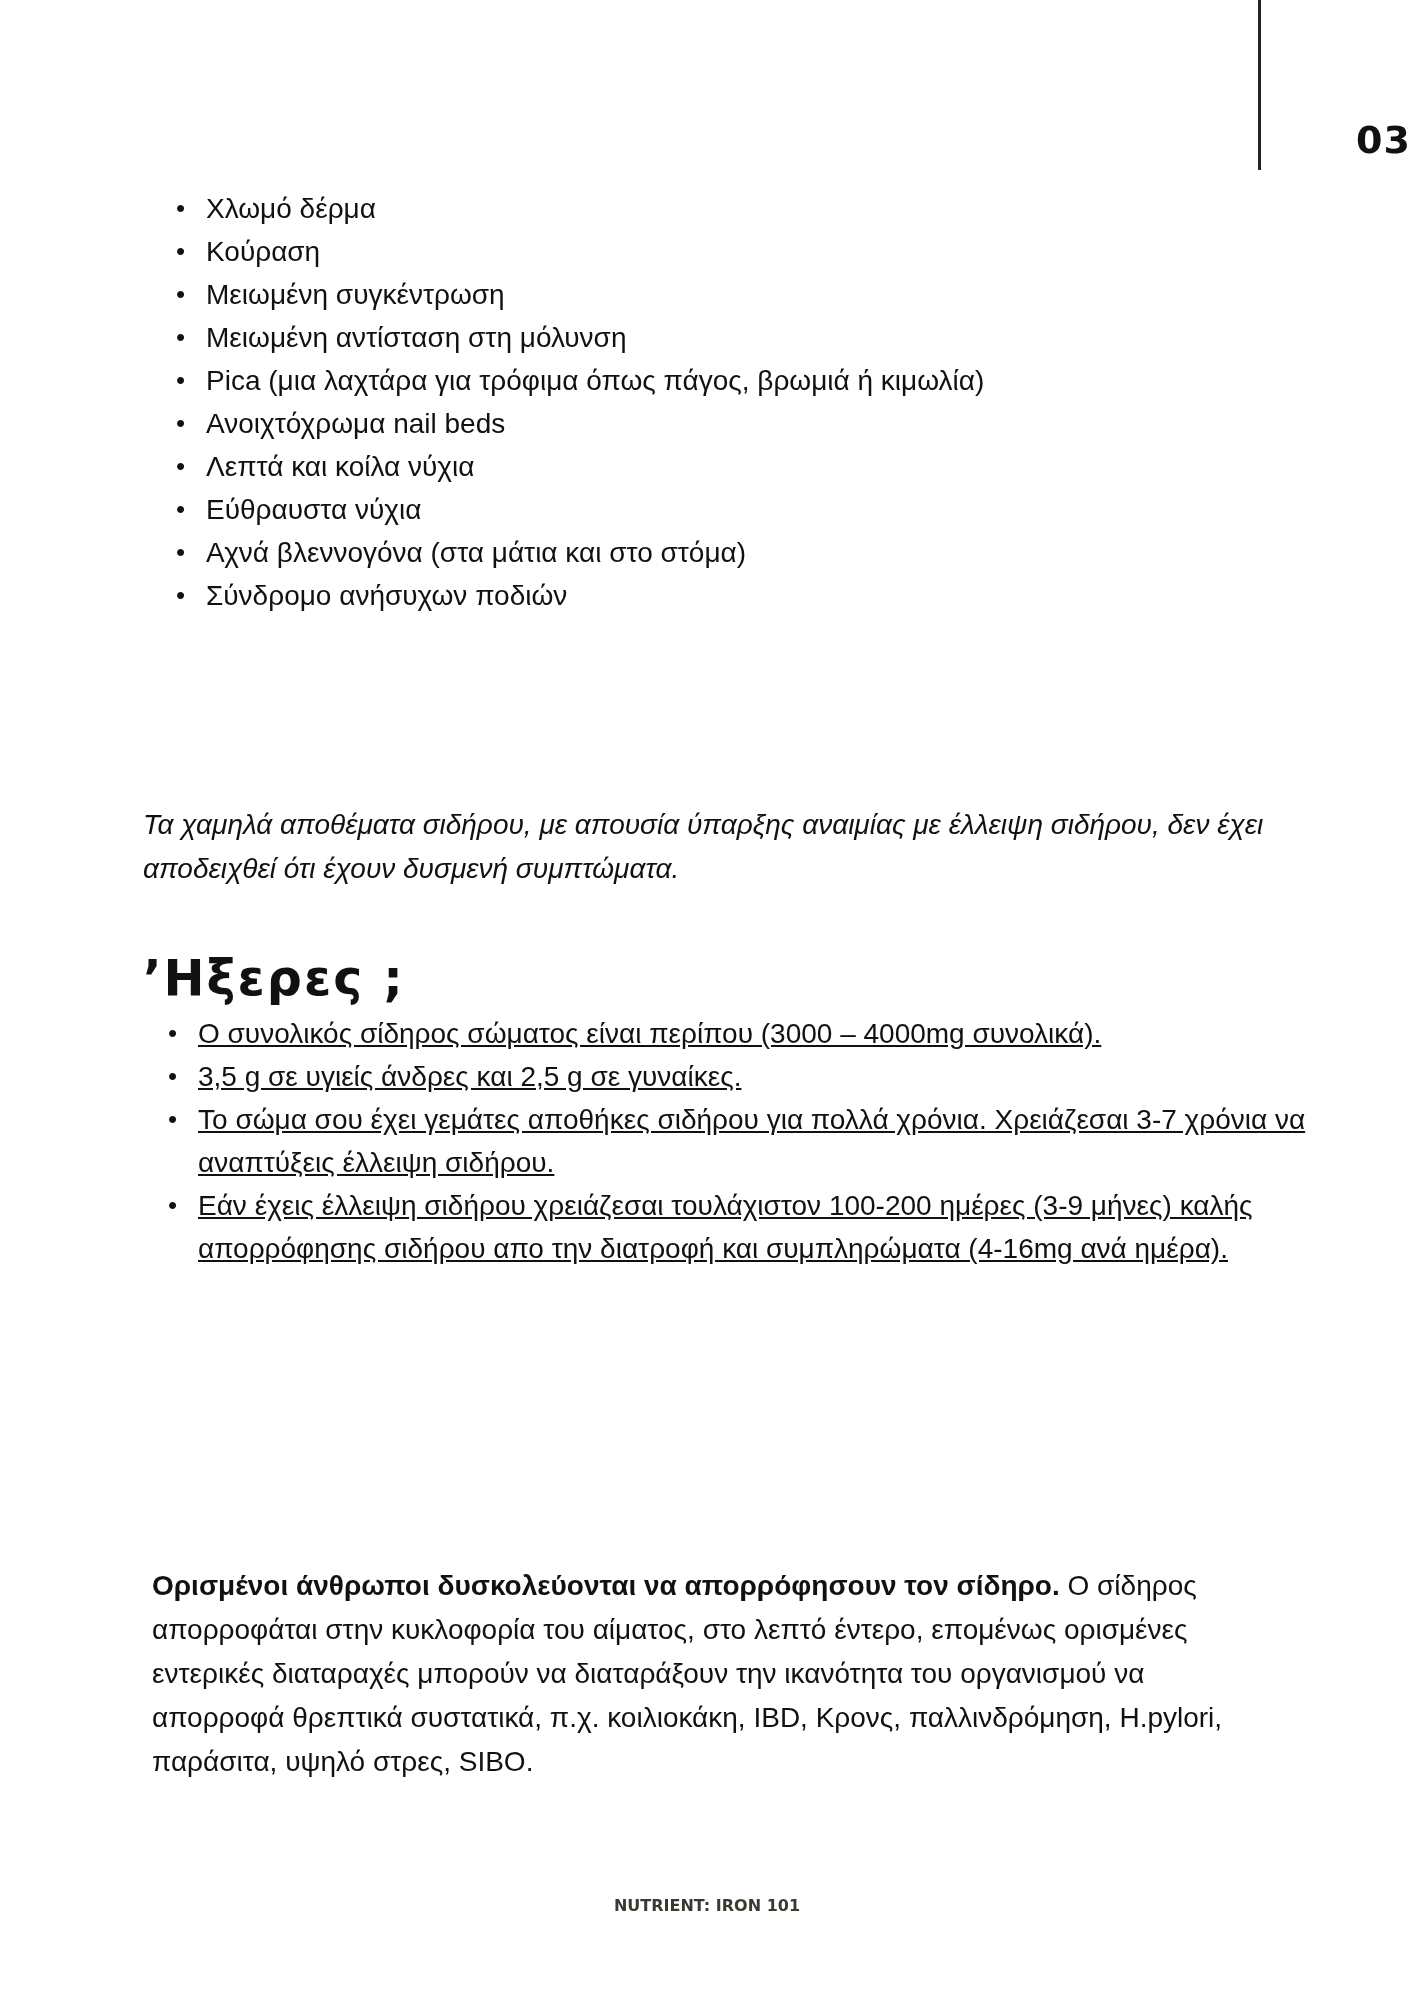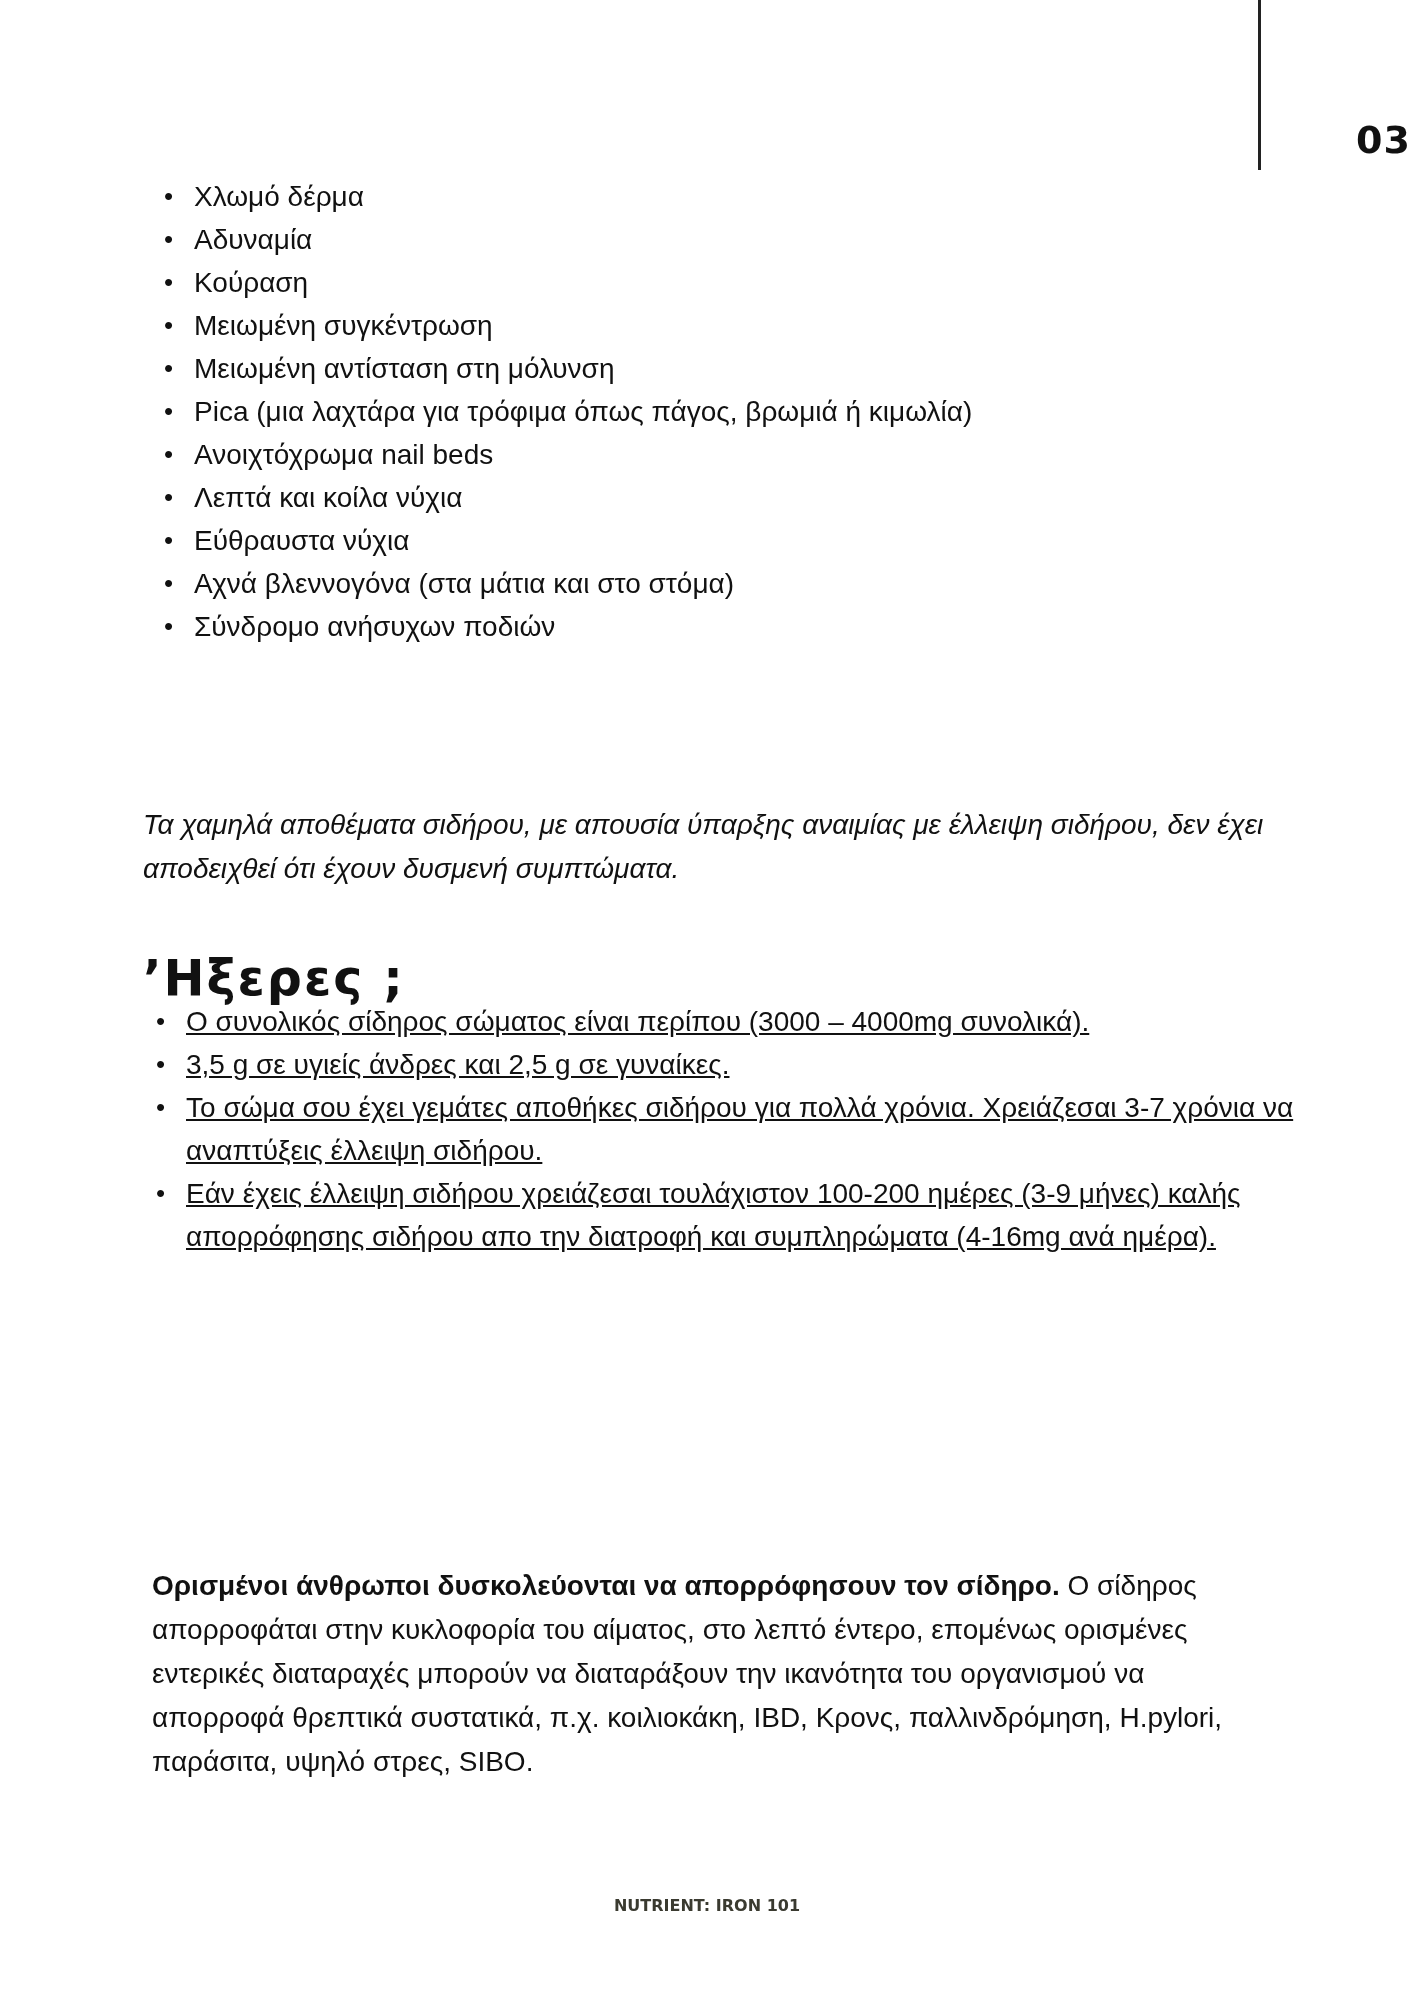--- a/index.html
+++ b/index.html
@@ -1,21 +1,21 @@
 <!DOCTYPE html>
 <html><head>
 <meta charset="utf-8">
 <style>
   html, body { margin: 0; padding: 0; background: #ffffff; }
   body { width: 1414px; height: 2000px; position: relative; overflow: hidden;
          font-family: "Liberation Sans", sans-serif; color: #111111; }
   .vline { position: absolute; left: 1258px; top: 0; width: 3px; height: 170px; background: #222222; }
   .page-num { position: absolute; left: 1322px; top: 118px; font-family: "DejaVu Sans", sans-serif;
               font-weight: bold; font-size: 38px; color: #111111; letter-spacing: 1px; margin-left: 34px; }
-  ul { list-style: none; margin: 0; padding: 0; }
+  ul { list-style: none; margin: 12px; padding: 0; }
   .list1 { position: absolute; left: 160px; top: 175px; width: 1120px; }
   .list1 li, .list2 li { position: relative; padding-left: 34px; font-size: 28px; line-height: 43px; }
   .list1 li::before, .list2 li::before { content: "•"; position: absolute; left: 4px; top: 0; font-size: 26px; }
   .note { position: absolute; left: 143px; top: 775px; width: 1150px; font-size: 28px;
           font-style: italic; line-height: 44px; }
   .heading { position: absolute; left: 143px; top: 898px; font-family: "DejaVu Sans", sans-serif;
              font-weight: bold; font-size: 49px; line-height: 80px; letter-spacing: 2px; }
   .list2 { position: absolute; left: 152px; top: 1000px; width: 1150px; text-decoration: underline; }
   .para { position: absolute; left: 152px; top: 1536px; width: 1130px; font-size: 28px; line-height: 44px; }
   .para b { font-weight: bold; }
@@ -23,21 +23,20 @@
             font-family: "DejaVu Sans", sans-serif; font-weight: bold; font-size: 16px; color: #3a3a30; }
 </style>
 </head>
 <body>
 
 <div class="vline"></div>
 <div class="page-num">03</div>
 
 <ul class="list1">
   <li>Χλωμό δέρμα</li>
-  <li>Αδυναμία</li>
   <li>Κούραση</li>
   <li>Μειωμένη συγκέντρωση</li>
   <li>Μειωμένη αντίσταση στη μόλυνση</li>
   <li>Pica (μια λαχτάρα για τρόφιμα όπως πάγος, βρωμιά ή κιμωλία)</li>
   <li>Ανοιχτόχρωμα nail beds</li>
   <li>Λεπτά και κοίλα νύχια</li>
   <li>Εύθραυστα νύχια</li>
   <li>Αχνά βλεννογόνα (στα μάτια και στο στόμα)</li>
   <li>Σύνδρομο ανήσυχων ποδιών</li>
 </ul>

